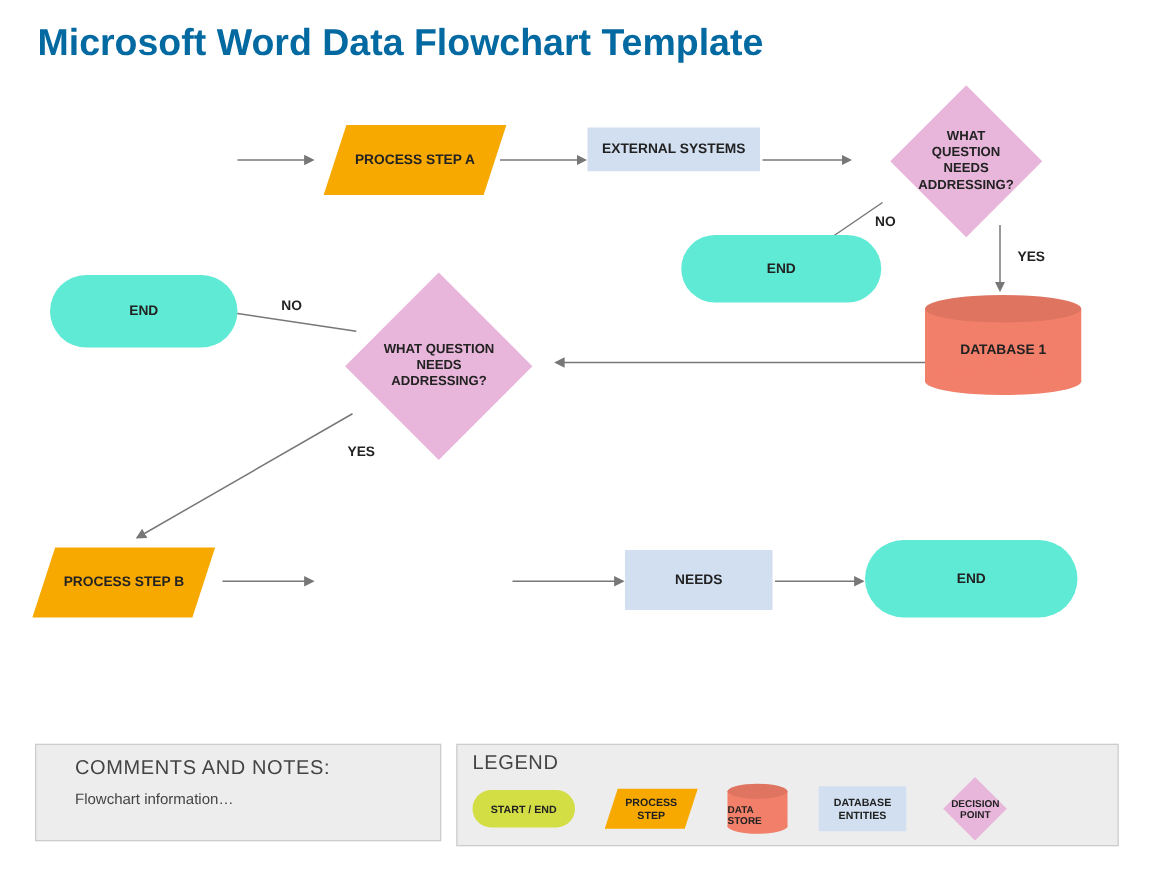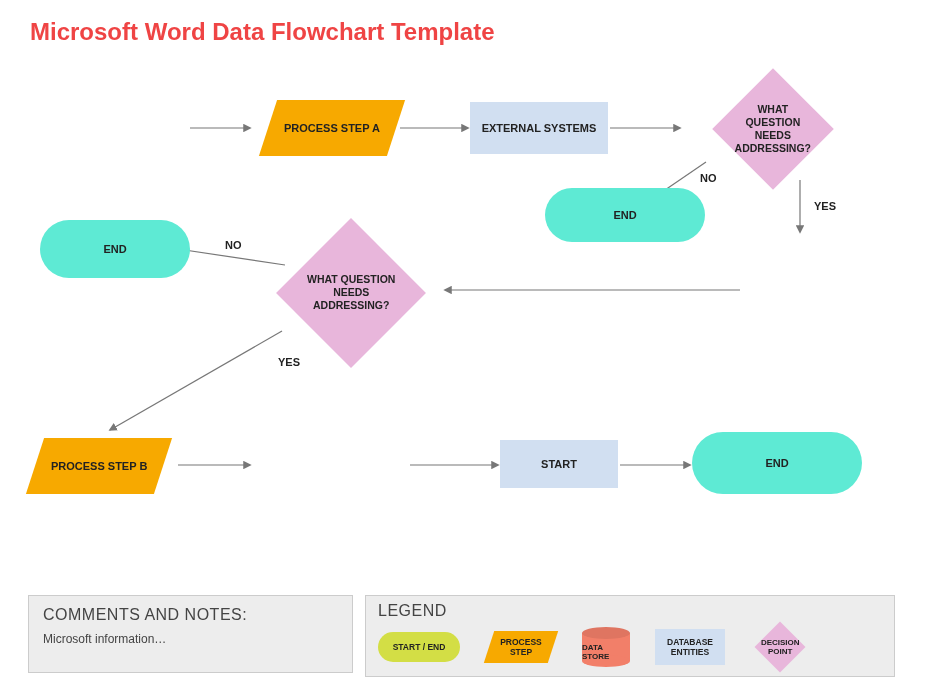--- a/index.html
+++ b/index.html
@@ -8,23 +8,23 @@
     height: 697px;
     background: #ffffff;
     font-family: "Century Gothic", "Segoe UI", Arial, sans-serif;
     position: relative;
     overflow: hidden;
   }
   .title {
     position: absolute;
     left: 30px;
     top: 18px;
-    font-size: 24px;
-    font-weight: bold;
-    color: #ef4444;
+    font-size: 30px;
+    font-weight: bold;
+    color: #0369a1;
   }
   .canvas {
     position: absolute;
     left: 0; top: 0; width: 925px; height: 697px;
   }
   .shape {
     position: absolute;
     display: flex;
     align-items: center;
     justify-content: center;
@@ -102,21 +102,21 @@
     position: absolute;
     font-size: 11px;
     font-weight: bold;
     color: #222;
   }
   
   .footer-box {
     position: absolute;
     background: #ededed;
     border: 1px solid #cccccc;
-    padding: 10px 14px;
+    padding: 10px 31px;
   }
   .footer-title {
     font-size: 16px;
     color: #444;
     letter-spacing: 0.5px;
     margin-bottom: 8px;
   }
   .footer-text {
     font-size: 12px;
     color: #444;
@@ -185,63 +185,69 @@
 
     <line x1="410" y1="465" x2="498" y2="465"></line>
 
     <line x1="620" y1="465" x2="690" y2="465"></line>
   </g>
 </svg>
 
 <div class="shape process" style="left:268px; top:100px; width:128px; height:56px;">
   <span class="inner">PROCESS STEP A</span>
 </div>
-<div class="shape rect" style="left:470px; top:102px; width:138px; height:52px;">
+<div class="shape rect" style="left:470px; top:102px; width:138px; height:35px;">
   <span>EXTERNAL SYSTEMS</span>
 </div>
 <div class="shape diamond" style="left:730px; top:86px; width:86px; height:86px;">
   <span class="inner">WHAT QUESTION NEEDS ADDRESSING?</span>
 </div>
 
 <div class="edge-label" style="left:700px; top:172px;">NO</div>
 <div class="edge-label" style="left:814px; top:200px;">YES</div>
 
 <div class="shape terminator-green" style="left:545px; top:188px; width:160px; height:54px;">
   <span>END</span>
 </div>
 
+<div class="cylinder" style="left:740px; top:236px; width:125px; height:80px;">
+  <div class="cyl-body" style="top:11px; bottom:11px;"></div>
+  <div class="cyl-bottom" style="bottom:0; height:22px;"></div>
+  <div class="cyl-top" style="top:0; height:22px;"></div>
+  <div class="cyl-label" style="top:38px;">DATABASE 1</div>
+</div>
 
 <div class="shape terminator-green" style="left:40px; top:220px; width:150px; height:58px;">
   <span>END</span>
 </div>
 
 <div class="edge-label" style="left:225px; top:239px;">NO</div>
 
 <div class="shape diamond" style="left:298px; top:240px; width:106px; height:106px;">
   <span class="inner">WHAT QUESTION NEEDS ADDRESSING?</span>
 </div>
 
 <div class="edge-label" style="left:278px; top:356px;">YES</div>
 
 <div class="shape process" style="left:35px; top:438px; width:128px; height:56px;">
   <span class="inner">PROCESS STEP B</span>
 </div>
 
 
 <div class="shape rect" style="left:500px; top:440px; width:118px; height:48px;">
-  <span>START</span>
+  <span>NEEDS</span>
 </div>
 
 <div class="shape terminator-green" style="left:692px; top:432px; width:170px; height:62px;">
   <span>END</span>
 </div>
 
 <div class="footer-box" style="left:28px; top:595px; width:325px; height:78px;">
   <div class="footer-title">COMMENTS AND NOTES:</div>
-  <div class="footer-text">Microsoft information…</div>
+  <div class="footer-text">Flowchart information…</div>
 </div>
 
 <div class="footer-box" style="left:365px; top:595px; width:530px; height:82px; padding:6px 12px;">
   <div class="footer-title" style="margin-bottom:2px;">LEGEND</div>
   <div class="legend-row">
     <div class="legend-item">
       <div class="lg-term">
             <span>START / END</span>
           </div>
     </div>

